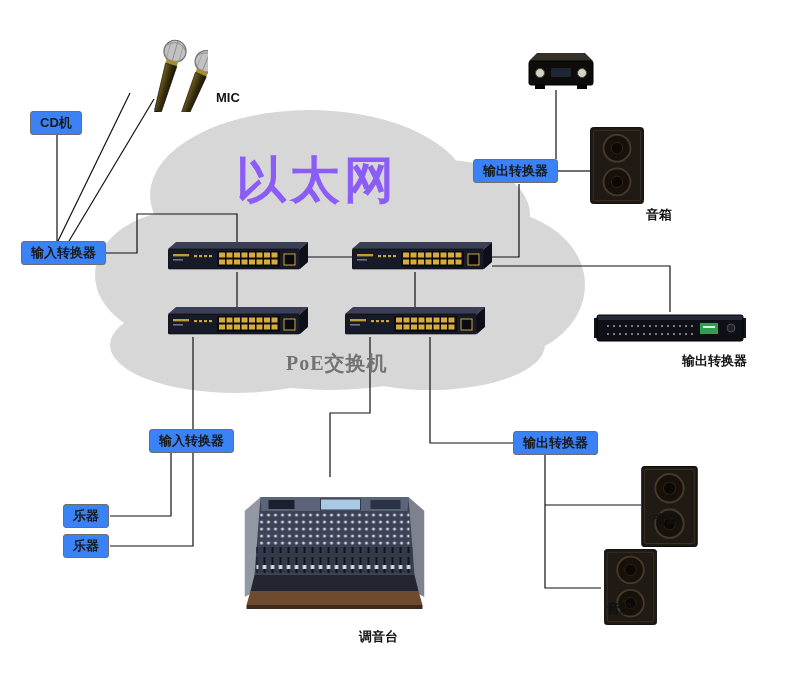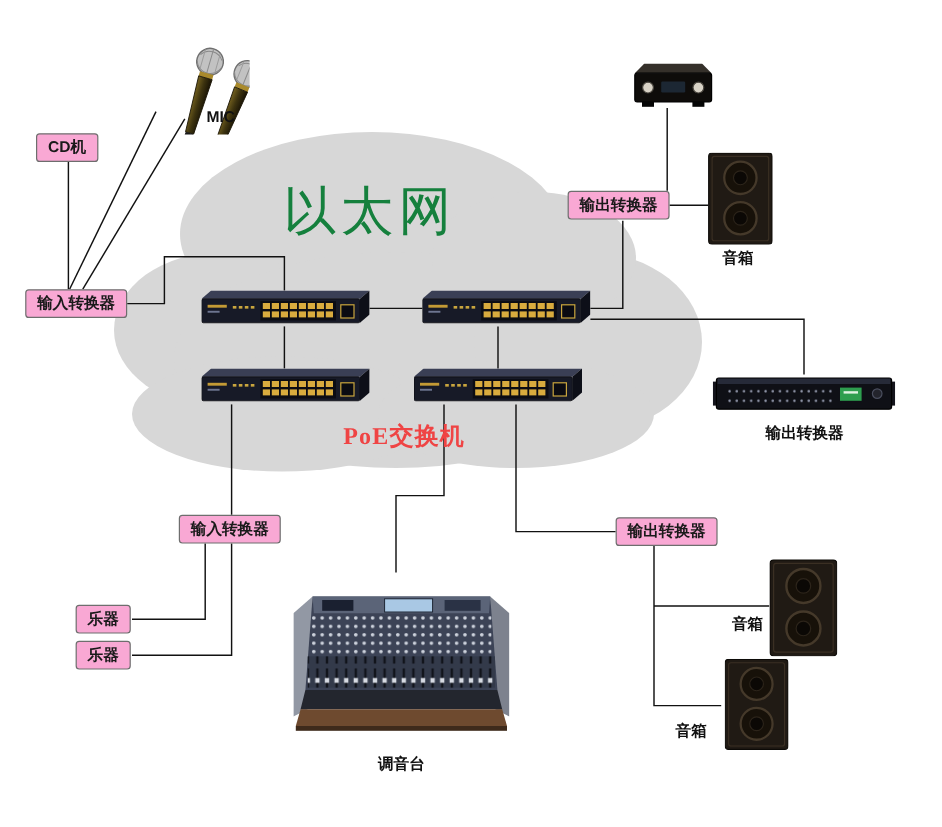--- a/index.html
+++ b/index.html
@@ -2,32 +2,32 @@
 <html><head>
 <meta charset="utf-8">
 <style>
   * { margin:0; padding:0; box-sizing:border-box; }
   html,body { background:#ffffff; }
   body { font-family:"Liberation Sans","DejaVu Sans",sans-serif; }
   .canvas { position:relative; width:785px; height:689px; background:#ffffff; overflow:hidden; }
   .layer { position:absolute; left:0; top:0; }
   .dev { position:absolute; display:block; }
   .box-label {
-    position:absolute; background:#f9a8d4; border:1px solid #6e6e6e; border-radius:3px;
+    position:absolute; background:#3b82f6; border:1px solid #6e6e6e; border-radius:3px;
     padding:3px 9px; font-size:13px; color:#1a1a1a; text-align:center; white-space:nowrap;
     line-height:1.25; font-weight:600;
   }
-  .text-label { position:absolute; font-size:13px; font-weight:bold; color:#111; white-space:nowrap; }
+  .text-label { position:absolute; font-size:13px; font-weight:bold; color:#111; white-space:nowrap;margin-left:44px; }
   .cloud-title {
     position:absolute; font-family:"Liberation Serif","DejaVu Serif",serif;
-    font-weight:normal; font-size:44px; color:#15803d; letter-spacing:4px;
+    font-weight:bold; font-size:50px; color:#8b5cf6; letter-spacing:4px;
   }
   .cloud-sub {
     position:absolute; font-family:"Liberation Serif","DejaVu Serif",serif;
-    font-weight:bold; font-size:20px; color:#ef4444; letter-spacing:1px;
+    font-weight:bold; font-size:20px; color:#737373; letter-spacing:1px;
   }
 </style>
 </head>
 <body>
 
 <svg width="0" height="0" style="position:absolute" aria-hidden="true">
   <defs>
     <linearGradient id="micbody" x1="0" y1="0" x2="1" y2="0">
       <stop offset="0" stop-color="#75621f"></stop>
         <stop offset="0.5" stop-color="#3d330f"></stop>

